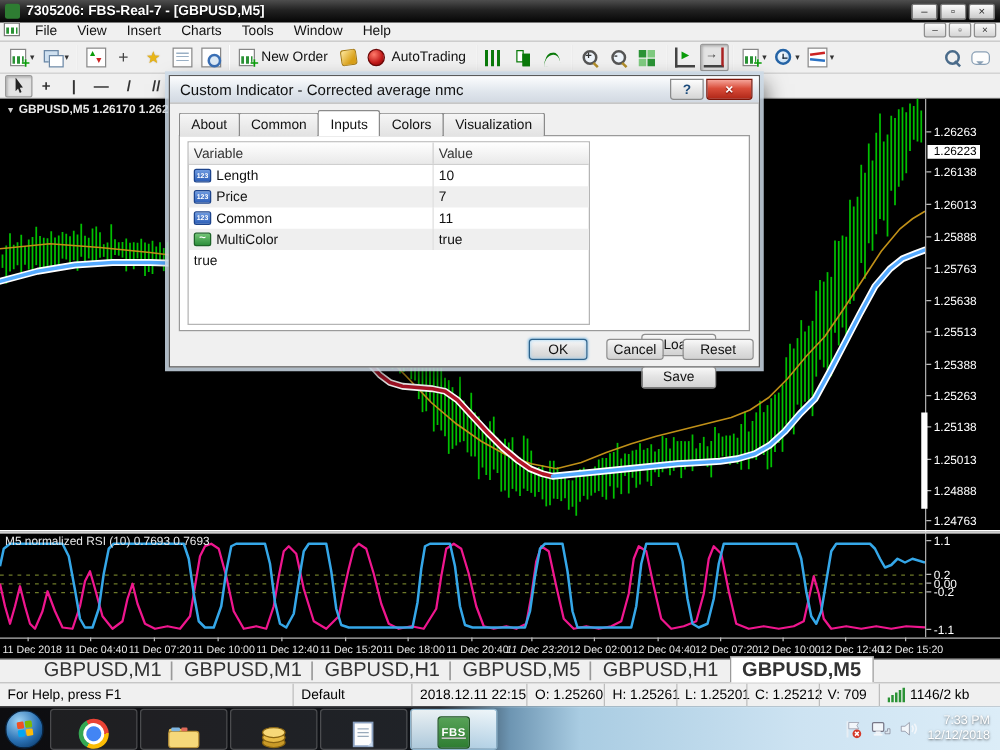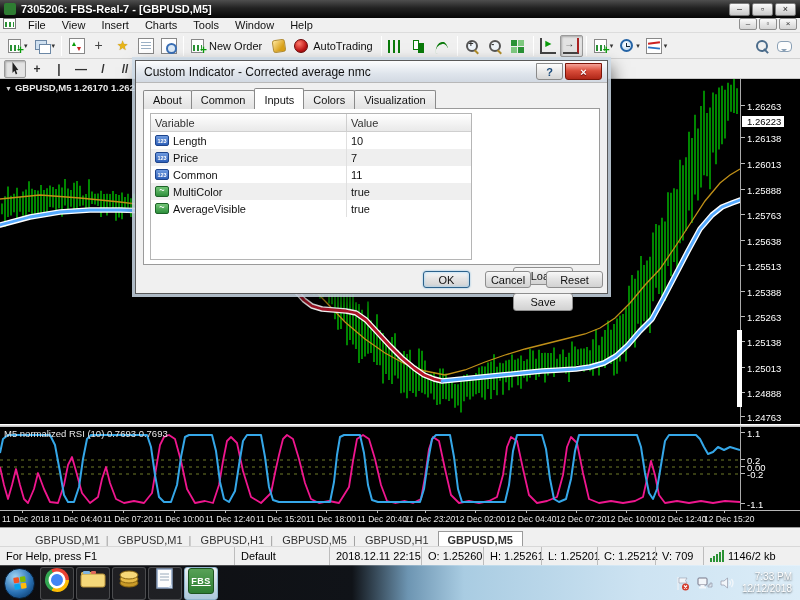--- a/index.html
+++ b/index.html
@@ -90,35 +90,35 @@
   .plabel::before{content:"";position:absolute;left:-6px;top:4px;width:4px;height:1px;background:#bbb;}
   .pcurrent{position:absolute;left:1px;top:37px;background:#fff;color:#000;font-size:9.5px;padding:0 3px 0 5px;z-index:2;}
   .axis-thumb{position:absolute;left:-4px;top:251px;width:5px;height:77px;background:#fff;z-index:3;}
 
   
   .timeaxis{position:absolute;left:0;top:510px;width:800px;height:17px;background:#000;border-top:1px solid #b5b5b5;}
   .tlab{position:absolute;top:3px;color:#e8e8e8;font-size:8.5px;white-space:nowrap;}
   .tlab::before{content:"";position:absolute;left:20px;top:-4px;width:1px;height:3px;background:#bbb;}
 
   
-  .ctabs{position:absolute;left:0;top:527px;width:800px;height:19px;background:#f0f0f0;border-top:1px solid #9a9a9a;display:flex;align-items:flex-end;padding-left:26px;font-size:11px;color:#333;}
+  .ctabs{position:absolute;left:0;top:527px;width:800px;height:19px;background:#f0f0f0;border-top:1px solid #9a9a9a;display:flex;align-items:flex-end;padding-left:26px;font-size:16px;color:#333;}
   .ctab{padding:1px 9px 2px;white-space:nowrap;position:relative;}
   .ctab:not(:first-of-type)::before{content:"|";color:#999;position:absolute;left:-3px;}
   .ctab.active{background:#fff;border:1px solid #9a9a9a;border-bottom:none;font-weight:bold;padding-top:2px;}
   .ctab.active::before{content:none;}
 
   
   .statusbar{position:absolute;left:0;top:546px;width:800px;height:19px;background:#f0f0f0;border-top:1px solid #d8d8d8;display:flex;align-items:center;font-size:11px;color:#000;}
   .spane{padding:1px 6px;border-left:1px solid #bdbdbd;white-space:nowrap;display:flex;align-items:center;gap:3px;height:100%;}
   .spane:first-child{border-left:none;flex:1;}
 
   
   .taskbar{position:absolute;left:0;top:565px;width:800px;height:35px;background:linear-gradient(to right,#0d0d10 0%,#101318 44%,#6d95b2 51%,#a9cce2 58%,#cde3f2 80%,#dcedf8 100%);border-top:1px solid rgba(255,255,255,.25);display:flex;align-items:center;}
   .orb{width:31px;height:31px;margin:0 5px 0 4px;border-radius:50%;background:radial-gradient(circle at 35% 28%,#9fd4f5,#2a72b5 55%,#0b3a6b 90%);border:1px solid #08233f;display:flex;align-items:center;justify-content:center;}
-  .tile{width:34px;height:33px;margin-right:2px;border-radius:3px;background:rgba(255,255,255,.07);border:1px solid rgba(255,255,255,.2);display:flex;align-items:flex-start;justify-content:center;text-decoration:underline;}
+  .tile{width:70px;height:33px;margin-right:2px;border-radius:3px;background:rgba(255,255,255,.07);border:1px solid rgba(255,255,255,.2);display:flex;align-items:flex-end;justify-content:center;text-decoration:underline;}
   .tile.active{background:linear-gradient(rgba(245,252,255,.95),rgba(190,220,240,.9));border-color:#8fb4cc;}
   .chrome-ico{width:24px;height:24px;border-radius:50%;background:conic-gradient(#ea4335 0 33%,#fbbc05 33% 66%,#34a853 66% 100%);position:relative;transform:rotate(-30deg);}
   .chrome-ico::after{content:"";position:absolute;left:6px;top:6px;width:12px;height:12px;border-radius:50%;background:#4285f4;box-shadow:0 0 0 2.5px #fff;}
   .fbs-ico{width:26px;height:26px;border-radius:3px;background:linear-gradient(#57a257,#2e7d32);display:flex;align-items:center;justify-content:center;color:#fff;font-weight:bold;font-size:9px;letter-spacing:.5px;border:1px solid #1d541f;text-decoration:underline;}
   .tray{margin-left:auto;display:flex;align-items:center;gap:7px;padding-right:8px;}
   .clock{color:#fff;font-size:10px;line-height:12px;text-align:right;text-shadow:0 1px 2px rgba(0,0,0,.6);}
 
   .dlg-shadow{position:absolute;left:135px;top:60px;width:473px;height:234px;z-index:40;box-shadow:0 0 0 3px rgba(205,218,232,.85),4px 7px 16px rgba(0,0,0,.6);background:#f0f0f0;border:1px solid #5a5a5a;}
   .dlg-title{position:absolute;left:0;top:0;right:0;height:22px;background:linear-gradient(#fcfdfe,#dfe5ec 60%,#d2d9e2);border-bottom:1px solid #b8b8b8;display:flex;align-items:center;padding:4px 8px;font-size:12px;color:#111;}
   .dlg-help{position:absolute;right:44px;top:2px;width:27px;height:17px;background:linear-gradient(#fdfdfd,#d5d5d5);border:1px solid #8a8a8a;border-radius:0 0 3px 3px;font-size:11px;font-weight:bold;color:#1a4a7a;text-align:center;line-height:16px;}
@@ -734,24 +734,20 @@
               <span class="gcell-val">11</span>
             </div>
             <div class="grow icon-bool odd">
               <span class="gcell-name">
                 <span class="rowico"></span>
                 <span>MultiColor</span>
               </span>
               <span class="gcell-val">true</span>
             </div>
             <div class="grow icon-bool">
-              <span class="gcell-name">
-                <span class="rowico"></span>
-                <span>AverageVisible</span>
-              </span>
               <span class="gcell-val">true</span>
             </div>
         </div>
       </div>
       <span class="dbtn dbtn-load">Load</span>
       <span class="dbtn dbtn-save">Save</span>
     </div>
 
     <span class="dbtn dbtn-ok">OK</span>
     <span class="dbtn dbtn-cancel">Cancel</span>

